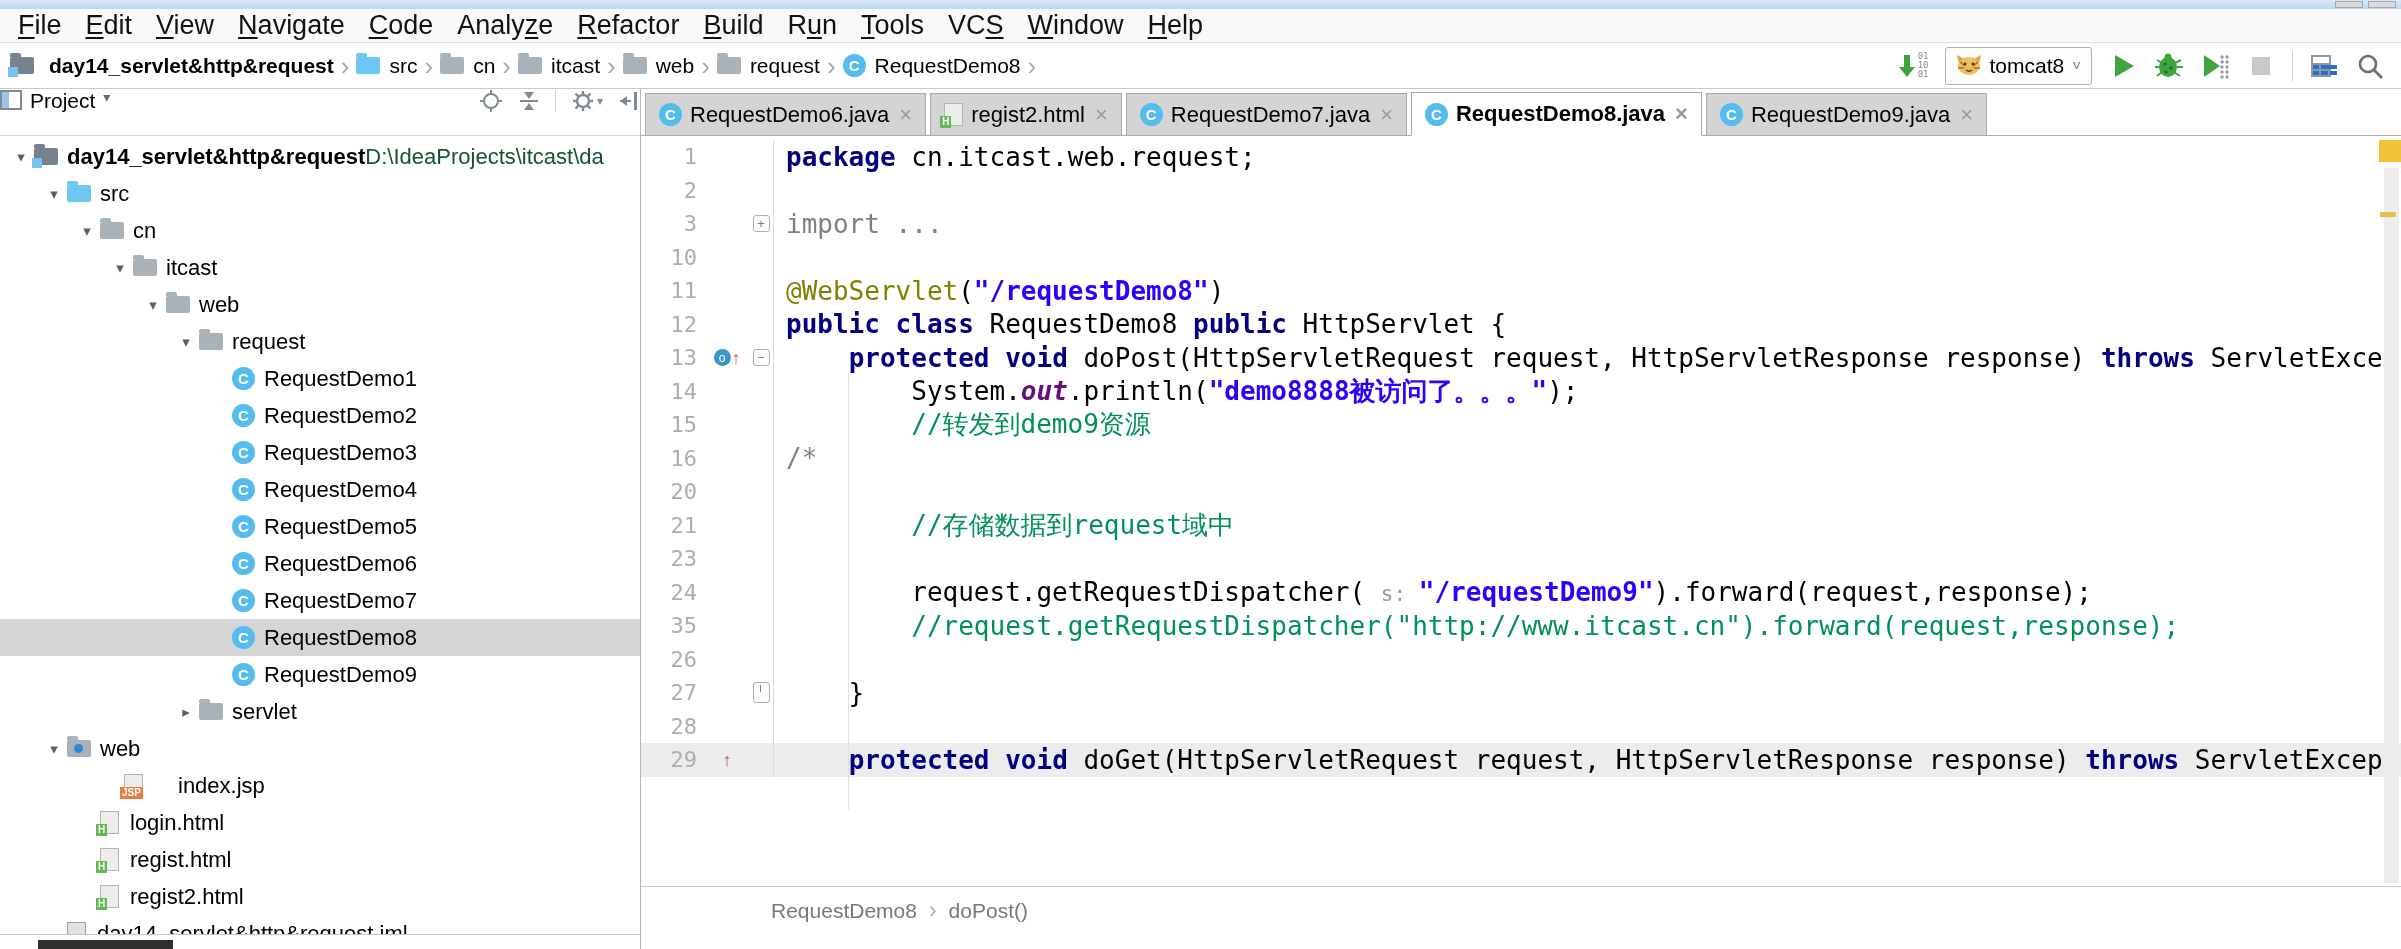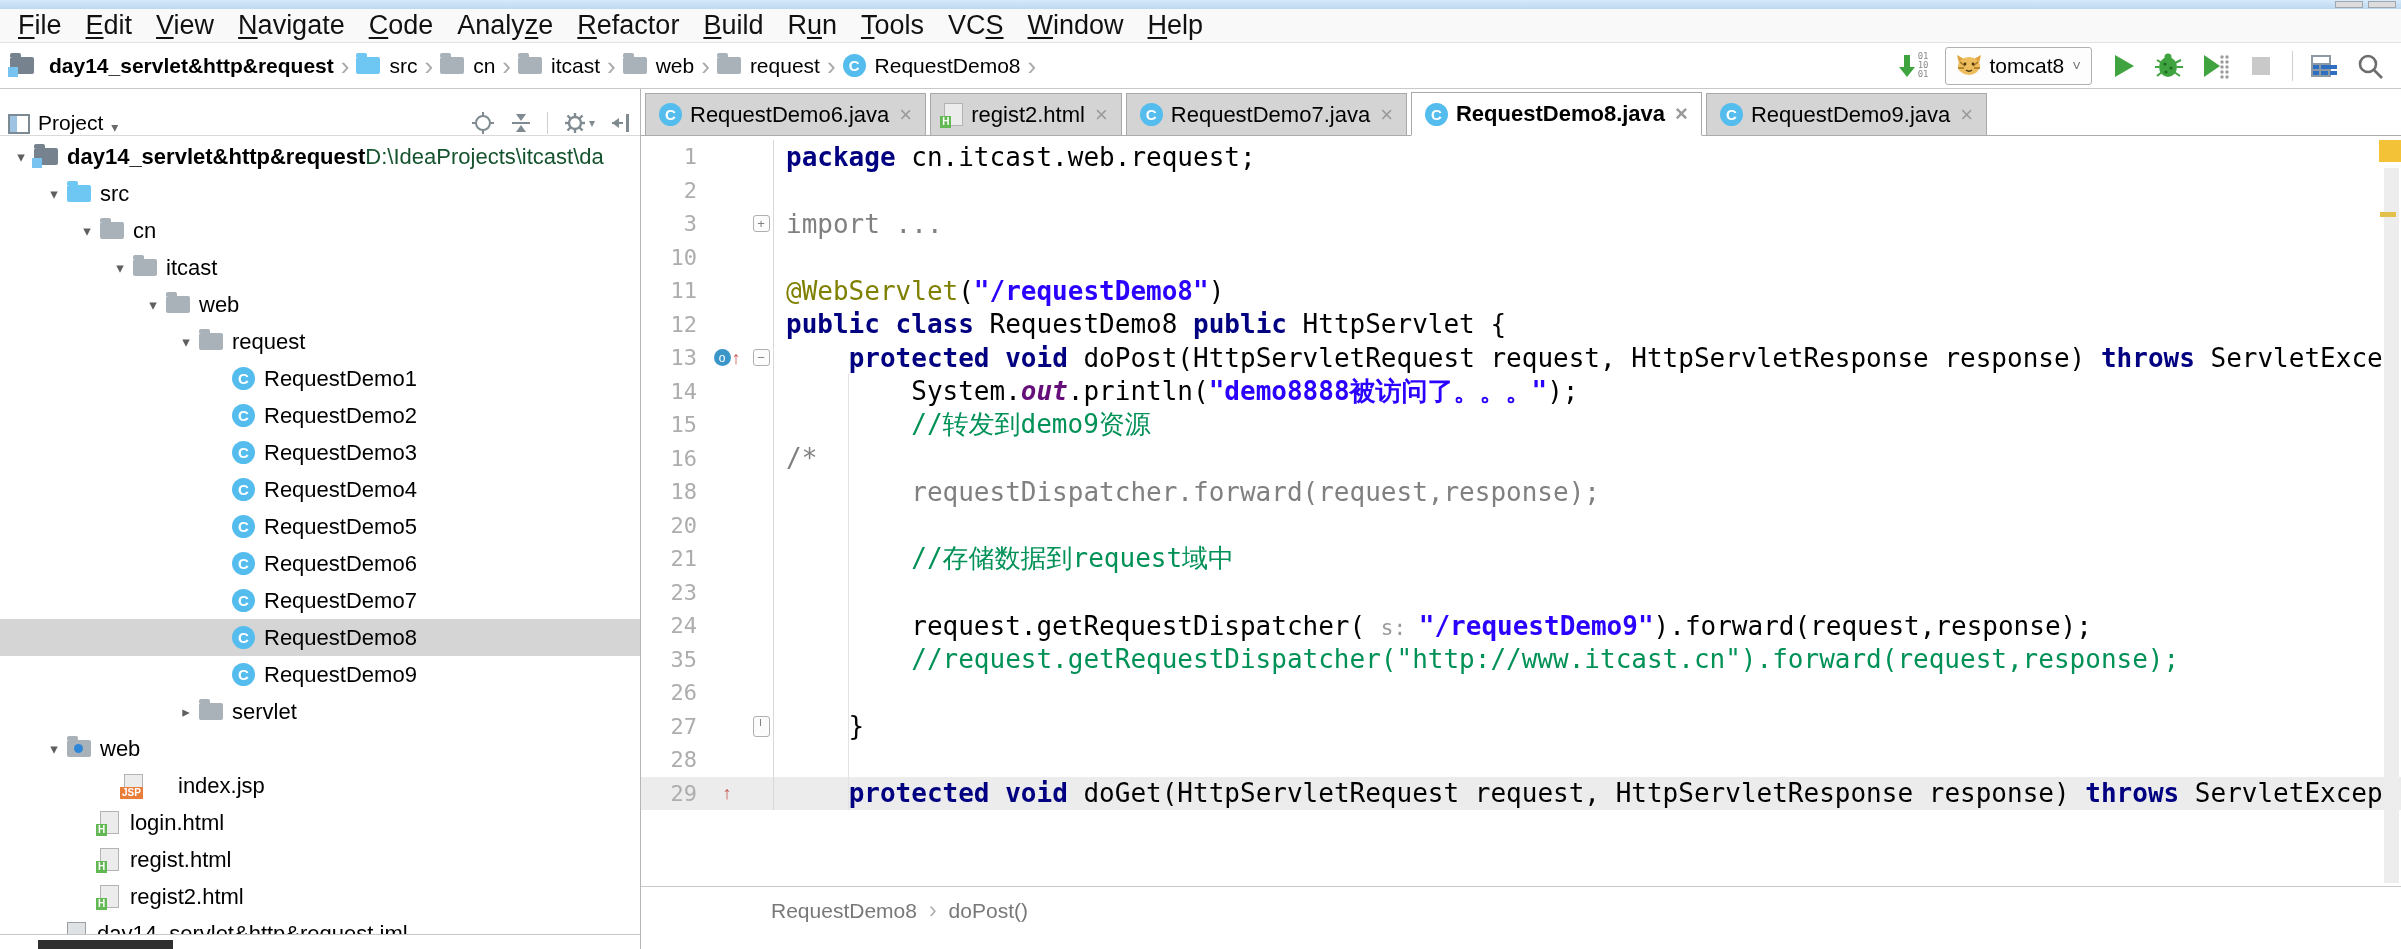--- a/index.html
+++ b/index.html
@@ -24,21 +24,21 @@
   .nav-right{margin-left:auto;display:flex;align-items:center;gap:16px;padding-right:6px}
   .tb-btn{display:flex;align-items:center;justify-content:center;min-width:30px;height:34px;cursor:default}
   .upd{display:flex;align-items:center;gap:1px}
   .upd-digits{font-family:"DejaVu Sans Mono",monospace;font-size:9px;line-height:9px;color:#8a8a8a}
   .combo{display:flex;align-items:center;gap:8px;border:1px solid #b0b0b0;border-radius:3px;background:#fdfdfd;height:36px;padding:0 10px;font-size:21px}
   .combo .caret{color:#777;font-size:15px}
   .vsep{width:1px;height:30px;background:#cfcfcf}
   
   .main{display:flex;height:861px}
   .project-panel{width:641px;min-width:641px;border-right:1px solid #b5b5b5;box-sizing:border-box;display:flex;flex-direction:column;position:relative;background:#fff}
-  .panel-header{height:47px;box-sizing:border-box;border-bottom:1px solid #dadada;display:flex;align-items:flex-end;padding:0 8px;font-size:21px;gap:8px}
+  .panel-header{height:47px;box-sizing:border-box;border-bottom:1px solid #dadada;display:flex;align-items:flex-start;padding:0 0;font-size:21px;gap:8px}
   .panel-header .caret{color:#6a6a6a;font-size:14px}
   .ph-icons{margin-left:auto;display:flex;align-items:center;gap:15px}
   .tree{flex:1;overflow:hidden;padding-top:2px;position:relative}
   .tree-row{height:37px;display:flex;align-items:center;font-size:22px;white-space:nowrap;cursor:default}
   .tree-row.selected{background:var(--c-tree-selection-bg,#d5d5d5)}
   .chev{width:26px;min-width:26px;text-align:center;color:#5f5f5f;font-size:15px}
   .tree-label.bold{font-weight:bold}
   .tree-path{color:#14532d;}
   .panel-bottom-overlay{position:absolute;left:0;right:0;bottom:0;height:15px;background:#fff;border-top:1px solid #c6c6c6;z-index:5}
   .taskbar-frag{position:absolute;left:38px;bottom:0;width:135px;height:10px;background:#2f2f2f}
@@ -519,27 +519,20 @@
             <span class="ln-code"><span class="tk-pl">        </span><span class="tk-cmt">//转发到demo9资源</span></span>
           </div>
           <div class="code-line">
             <span class="ln-num">16</span>
             <span class="ln-icons"></span>
             <span class="ln-fold"></span>
             <span class="ln-border"></span>
             <span class="ln-code"><span class="tk-gcm">/*</span></span>
           </div>
           <div class="code-line">
-            <span class="ln-num">18</span>
-            <span class="ln-icons"></span>
-            <span class="ln-fold"></span>
-            <span class="ln-border"></span>
-            <span class="ln-code"><span class="tk-pl">        </span><span class="tk-gcm">requestDispatcher.forward(request,response);</span></span>
-          </div>
-          <div class="code-line">
             <span class="ln-num">20</span>
             <span class="ln-icons"></span>
             <span class="ln-fold"></span>
             <span class="ln-border"></span>
             <span class="ln-code"></span>
           </div>
           <div class="code-line">
             <span class="ln-num">21</span>
             <span class="ln-icons"></span>
             <span class="ln-fold"></span>

